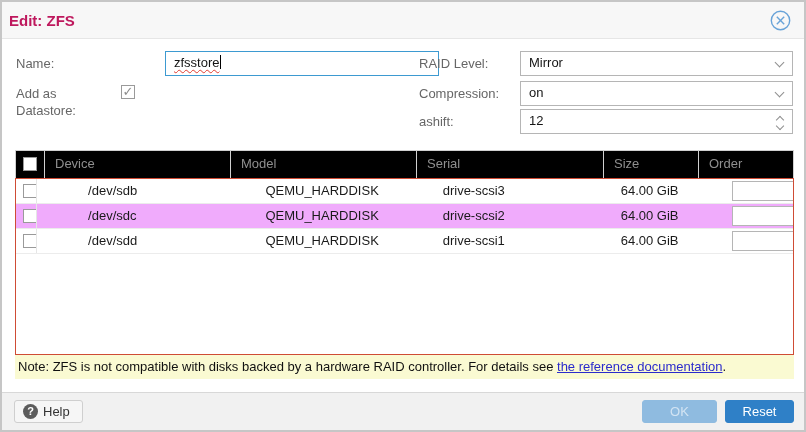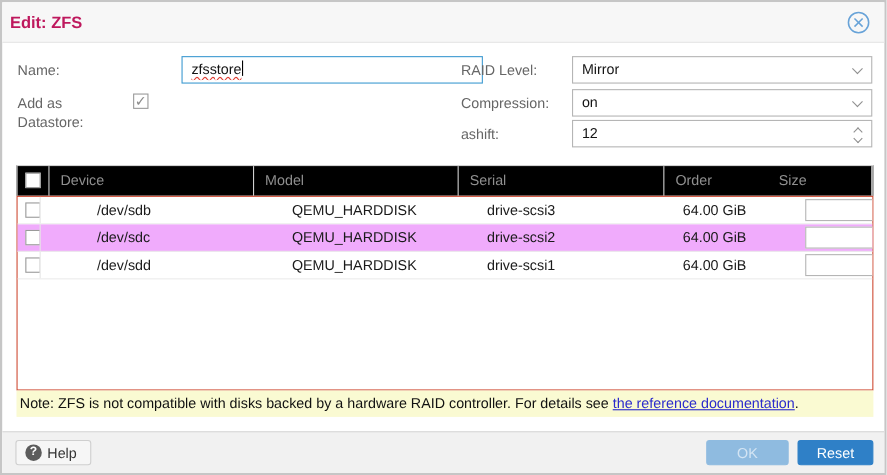--- a/index.html
+++ b/index.html
@@ -158,22 +158,22 @@
       </span>
   </div>
 
   <div class="grid-header">
     <div class="gh-cell c-sel">
       <span class="checkbox hdr-check"></span>
     </div>
     <div class="gh-cell c-dev">Device</div>
     <div class="gh-cell c-model">Model</div>
     <div class="gh-cell c-serial">Serial</div>
+    <div class="gh-cell c-size">Size</div>
     <div class="gh-cell c-order">Order</div>
-    <div class="gh-cell c-size">Size</div>
   </div>
 
   <div class="grid-body">
 
     <div class="grow">
       <div class="gcell c-sel">
           <span class="checkbox row-check"></span>
         </div>
       <div class="gcell c-dev">/dev/sdb</div>
       <div class="gcell c-model">QEMU_HARDDISK</div>

